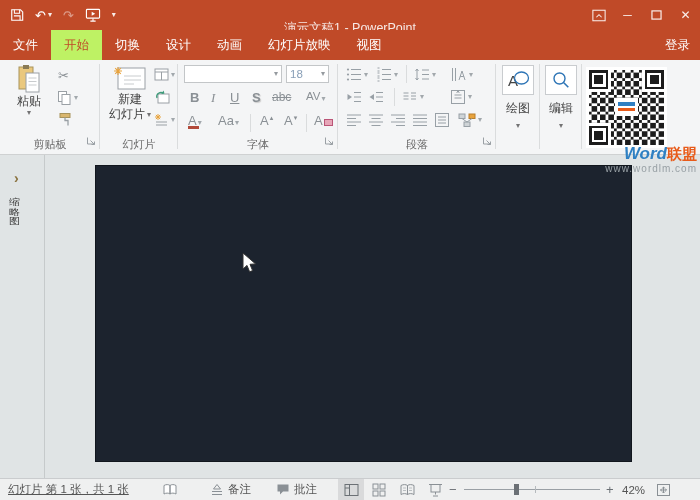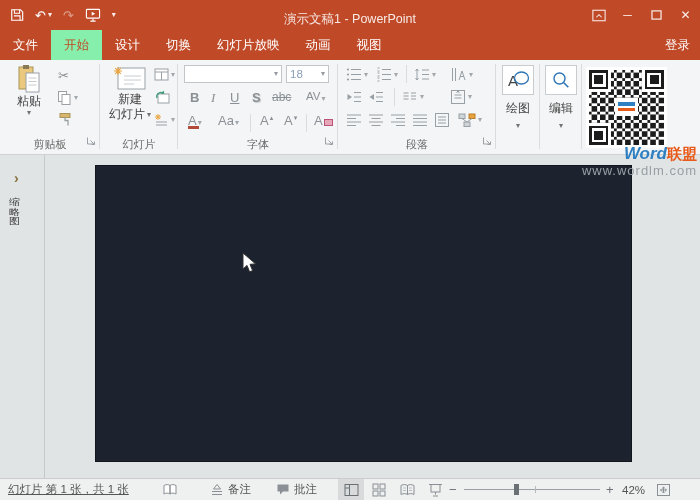--- a/index.html
+++ b/index.html
@@ -5,29 +5,29 @@
   html,body{margin:0;padding:0;background:#888;}
   .app{position:relative;width:700px;height:500px;overflow:hidden;background:#E0E4E5;
        font-family:"Liberation Sans",sans-serif;-webkit-font-smoothing:antialiased;}
   
   .titlebar{position:absolute;left:0;top:0;width:700px;height:30px;background:#C04A28;}
   .qat{position:absolute;left:10px;top:0;height:30px;display:flex;align-items:center;gap:11px;z-index:3;}
   .qbtn{display:flex;align-items:center;gap:2px;color:#fff;cursor:default;}
   .glyph{color:#fff;font-size:13px;line-height:1;}
   .dim{opacity:.45;}
   .dd{font-size:8px;color:#fff;opacity:.9;line-height:1;}
-  .title{position:absolute;left:0;right:0;top:4px;height:30px;display:flex;align-items:center;justify-content:center;
+  .title{position:absolute;left:0;right:0;top:13px;height:30px;display:flex;align-items:center;justify-content:center;
          color:rgba(255,255,255,.88);font-size:12.5px;pointer-events:none;}
   .winctrl{position:absolute;right:0;top:0;height:30px;display:flex;z-index:3;}
   .wbtn{width:29px;height:30px;display:flex;align-items:center;justify-content:center;color:rgba(255,255,255,.92);font-size:12px;}
   
   .tabrow{position:absolute;left:0;top:30px;width:700px;height:30px;background:#C04A28;display:flex;align-items:stretch;
           color:#fff;font-size:12.5px;}
   .tab{padding:0 13px;display:flex;align-items:center;white-space:nowrap;}
-  .tab.active{background:#86efac;color:#C04A28;}
+  .tab.active{background:#bef264;color:#C04A28;}
   .spacer{flex:1;}
   .tellme{display:flex;align-items:center;gap:4px;padding:0 8px;color:rgba(255,255,255,.72);white-space:nowrap;}
   .signin{display:flex;align-items:center;padding:0 10px;white-space:nowrap;}
   .share{display:flex;align-items:center;gap:5px;padding:0 13px;background:#A23D1E;white-space:nowrap;}
   
   .ribbon{position:absolute;left:0;top:60px;width:700px;height:95px;background:#F4F5F6;border-bottom:1px solid #cfd1d2;box-sizing:border-box;}
   .group{position:absolute;top:0;height:94px;}
   .gdiv{position:absolute;top:4px;height:85px;width:1px;background:#dadcdd;}
   .glabel{position:absolute;bottom:2px;left:0;right:0;text-align:center;font-size:11px;color:#696969;}
   .launcher{position:absolute;bottom:4px;right:4px;}
@@ -47,21 +47,21 @@
   .eraser{display:inline-block;width:7px;height:5px;background:#e7a6b8;border:1px solid #b57;margin-bottom:1px;}
   
   .paneldiv{position:absolute;left:44px;top:155px;bottom:22px;width:1px;background:#c6cacb;}
   .chevron{position:absolute;left:14px;top:170px;color:#8b7340;font-size:14px;font-weight:bold;}
   .vlabel{position:absolute;left:9px;top:198px;width:13px;font-size:11px;line-height:1.05;word-break:break-all;
           color:#3a3a3a;transform:scaleY(.82);transform-origin:top;}
   .slide{position:absolute;left:95px;top:165px;width:537px;height:297px;background:#1C232E;border:1px solid #11161d;box-sizing:border-box;}
   .wm{position:absolute;right:3px;top:145px;text-align:right;z-index:4;line-height:1;}
   .wm-word{font-style:italic;font-weight:bold;font-size:17px;color:#2F80C3;}
   .wm-league{font-weight:bold;font-size:15px;color:#E85B1A;}
-  .wm-url{display:block;font-size:13px;color:#98a0a5;letter-spacing:1px;margin-top:2px;}
+  .wm-url{display:block;font-size:10px;color:#98a0a5;letter-spacing:1px;margin-top:2px;}
   .qr{position:absolute;left:586px;top:67px;width:81px;height:81px;z-index:2;}
   .cursor{position:absolute;left:242px;top:252px;z-index:9;}
   
   .statusbar{position:absolute;left:0;bottom:0;width:700px;height:22px;background:#EFF0F0;border-top:1px solid #caccce;
              box-sizing:border-box;font-size:11.5px;color:#555;}
   .sitem{position:absolute;top:0;height:21px;display:flex;align-items:center;gap:4px;}
   .vbtn{width:26px;height:21px;display:flex;align-items:center;justify-content:center;}
   .vbtn.sel{background:#d9dadb;}
   .track{position:absolute;top:10px;height:1px;background:#9aa0a5;}
   .tick{position:absolute;top:7px;width:1px;height:7px;background:#b5babd;}
@@ -112,24 +112,24 @@
             <rect x="1" y="1" width="10" height="9" fill="none" stroke="rgba(255,255,255,.92)" stroke-width="1.3"></rect>
           </svg>
       </span>
       <span class="wbtn">✕</span>
     </div>
   </div>
 
   <div class="tabrow">
     <span class="tab">文件</span>
     <span class="tab active">开始</span>
+    <span class="tab">切换</span>
     <span class="tab">设计</span>
-    <span class="tab">切换</span>
+    <span class="tab">动画</span>
     <span class="tab">幻灯片放映</span>
-    <span class="tab">动画</span>
     <span class="tab">视图</span>
     <span class="spacer"></span>
     <span class="signin">登录</span>
   </div>
 
   <div class="ribbon">
 
     <div class="group" style="left:0;width:100px;">
       <div class="bigbtn" style="left:8px;top:4px;width:42px;justify-content:space-between;">
         <svg width="24" height="30" viewBox="0 0 24 30">

